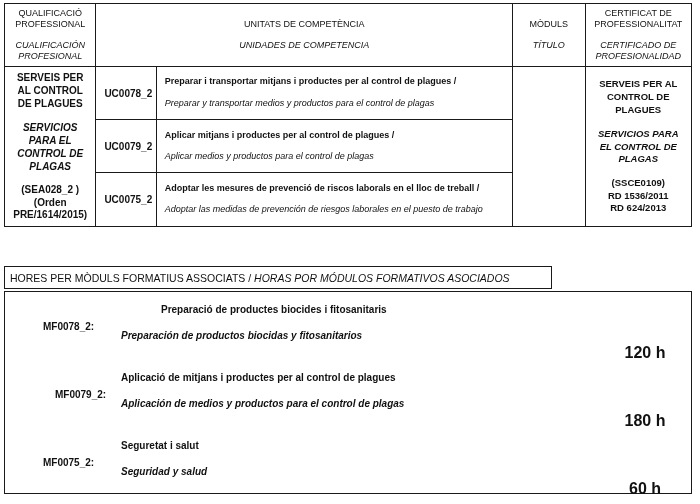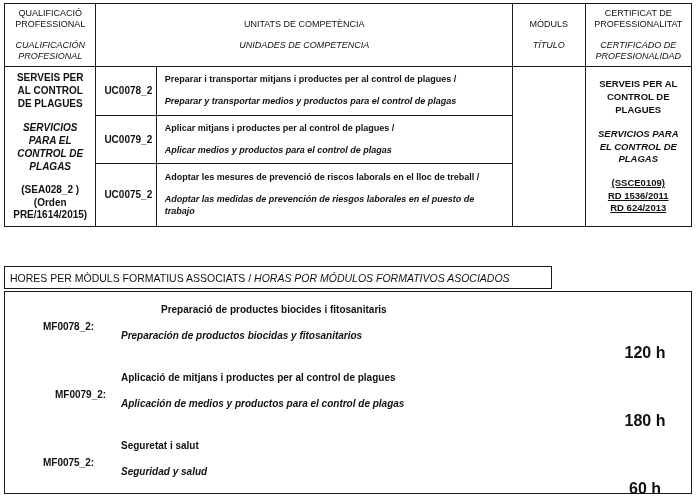--- a/index.html
+++ b/index.html
@@ -35,26 +35,26 @@
 
   .qualcell{text-align:center;font-weight:bold;font-size:10px;line-height:1.3;}
   .qualcell .ca{display:block;}
   .qualcell .es{display:block;font-style:italic;margin-top:11px;}
   .qualcell .ref{display:block;margin-top:11px;font-size:10px;line-height:1.25;}
 
   .codecell{font-weight:bold;font-size:10px;}
 
   .unitcell{font-size:9px;line-height:1.3;}
   .unitcell .ca{display:block;font-weight:bold;}
-  .unitcell .es{display:block;font-weight:bold;font-style:italic;margin-top:10px;}
+  .unitcell .es{display:block;font-weight:normal;font-style:italic;margin-top:10px;}
 
   .certcell{text-align:center;font-weight:bold;font-size:9.5px;line-height:1.35;}
   .certcell .ca{display:block;}
   .certcell .es{display:block;font-style:italic;margin-top:11px;}
-  .certcell .ref{display:block;margin-top:11px;line-height:1.3;text-decoration:underline;}
+  .certcell .ref{display:block;margin-top:11px;line-height:1.3;}
 
   
   .hours-band{
     position:absolute;left:4px;top:266px;width:548px;height:23px;
     border:1px solid #1a1a1a;
     box-sizing:border-box;
     display:flex;align-items:center;
   }
   .hours-band .txt{font-size:10.5px;padding-left:5px;white-space:nowrap;}
   .hours-band .txt .es{font-style:italic;}

